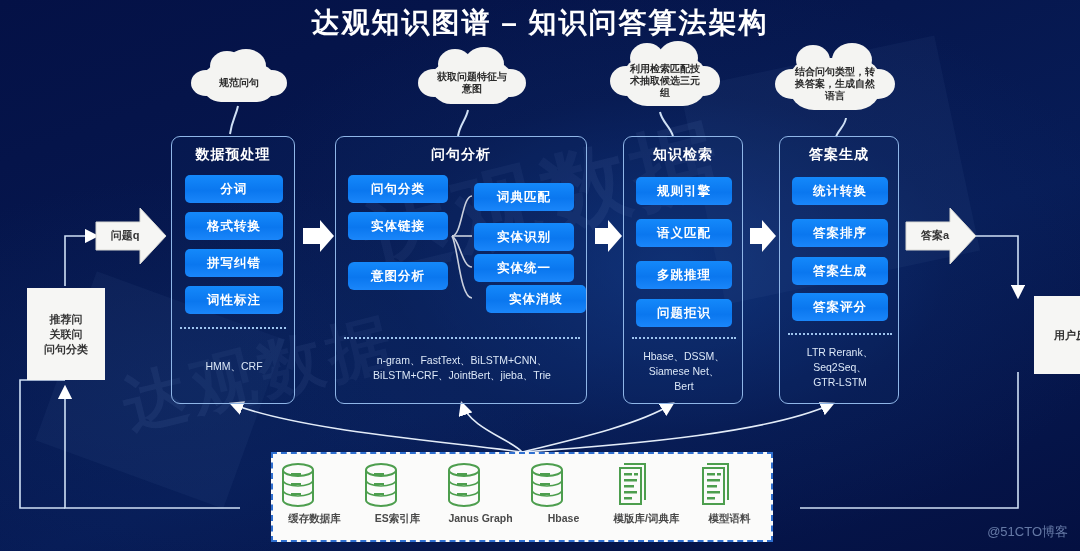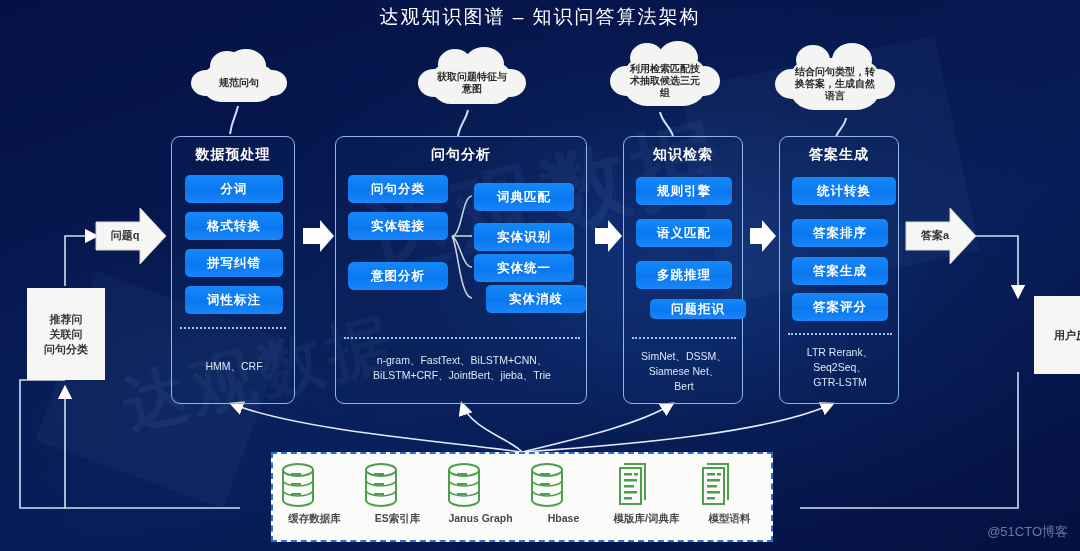--- a/index.html
+++ b/index.html
@@ -35,22 +35,22 @@
     white-space: nowrap;
     pointer-events: none;
     user-select: none;
   }
   .title {
     position: absolute;
     top: 4px;
     left: 0;
     width: 1080px;
     text-align: center;
-    font-size: 19px;
-    font-weight: normal;
+    font-size: 28px;
+    font-weight: bold;
     letter-spacing: 2px;
     color: #ffffff;
   }
   
   .cloud {
     position: absolute;
     background: #f4f4f2;
     border-radius: 26px;
     color: #2a2a2a;
     font-size: 10px;
@@ -288,30 +288,30 @@
     <div class="dotted" style="left:8px;top:200px;width:236px;"></div>
     <div class="foot" style="left:0;top:216px;width:252px;">n-gram、FastText、BiLSTM+CNN、</div>
     <div class="foot" style="left:0;top:231px;width:252px;">BiLSTM+CRF、JointBert、jieba、Trie</div>
   </div>
 
   <div class="panel" style="left:623px;top:136px;width:120px;height:268px;">
     <div class="panel-title">知识检索</div>
     <div class="chip" style="left:12px;top:40px;width:96px;height:28px;">规则引擎</div>
     <div class="chip" style="left:12px;top:82px;width:96px;height:28px;text-align:center;">语义匹配</div>
     <div class="chip" style="left:12px;top:124px;width:96px;height:28px;">多跳推理</div>
-    <div class="chip" style="left:26px;top:162px;width:96px;height:20px;">问题拒识</div>
+    <div class="chip" style="left:12px;top:162px;width:96px;height:28px;">问题拒识</div>
     <div class="dotted" style="left:8px;top:200px;width:104px;"></div>
-    <div class="foot" style="left:0;top:212px;width:120px;">SimNet、DSSM、</div>
+    <div class="foot" style="left:0;top:212px;width:120px;">Hbase、DSSM、</div>
     <div class="foot" style="left:0;top:227px;width:120px;">Siamese Net、</div>
     <div class="foot" style="left:0;top:242px;width:120px;">Bert</div>
   </div>
 
   <div class="panel" style="left:779px;top:136px;width:120px;height:268px;">
     <div class="panel-title">答案生成</div>
-    <div class="chip" style="left:12px;top:40px;width:104px;height:28px;">统计转换</div>
+    <div class="chip" style="left:12px;top:40px;width:96px;height:28px;">统计转换</div>
     <div class="chip" style="left:12px;top:82px;width:96px;height:28px;">答案排序</div>
     <div class="chip" style="left:12px;top:120px;width:96px;height:28px;">答案生成</div>
     <div class="chip" style="left:12px;top:156px;width:96px;height:28px;">答案评分</div>
     <div class="dotted" style="left:8px;top:196px;width:104px;"></div>
     <div class="foot" style="left:0;top:208px;width:120px;">LTR Rerank、</div>
     <div class="foot" style="left:0;top:223px;width:120px;">Seq2Seq、</div>
     <div class="foot" style="left:0;top:238px;width:120px;">GTR-LSTM</div>
   </div>
 
   <div class="storage">

